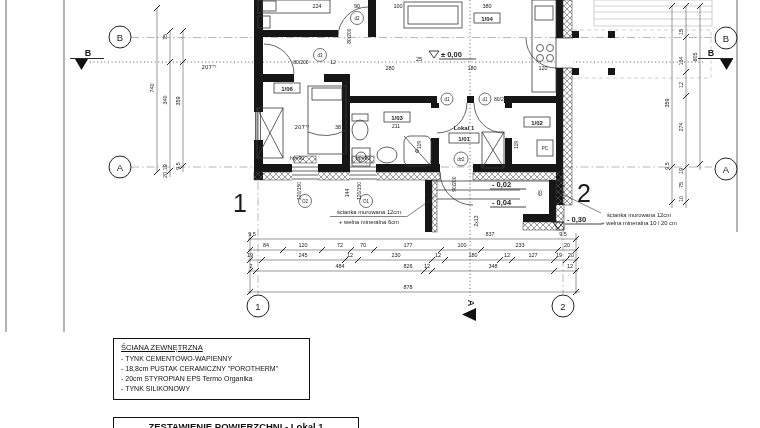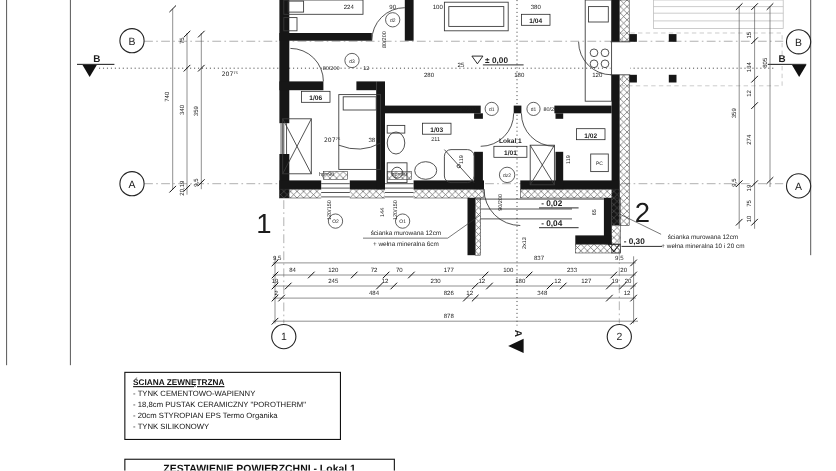--- a/index.html
+++ b/index.html
@@ -23,21 +23,21 @@
   .dl{stroke:#555;stroke-width:0.6;fill:none;}
   .tick{stroke:#111;stroke-width:0.9;fill:none;}
   .axl{stroke:#999;stroke-width:0.7;fill:none;stroke-dasharray:8 3 1.5 3;}
   .sec{stroke:#333;stroke-width:0.8;fill:none;stroke-dasharray:1 2.6;}
   .gray{stroke:#bdbdbd;stroke-width:0.7;fill:none;}
   .graydash{stroke:#bdbdbd;stroke-width:0.7;fill:none;stroke-dasharray:4 3;}
   .acirc{fill:#fff;stroke:#222;stroke-width:1;}
   .tagc{fill:#fff;stroke:#333;stroke-width:0.7;}
   .legend-box{position:absolute;border:1.3px solid #111;background:#fff;box-sizing:border-box;
               padding:4px 7px;font-size:7px;line-height:10px;color:#111;}
-  .legend-title{font-size:7.5px;font-weight:bold;text-decoration:underline;margin-bottom:1px;}
+  .legend-title{font-size:7.5px;font-weight:normal;text-decoration:underline;margin-bottom:1px;}
   .table-box{position:absolute;border:1.3px solid #111;background:#fff;box-sizing:border-box;
              text-align:center;font-size:9.5px;font-weight:bold;color:#111;padding-top:3px;}
 </style>
 </head>
 <body>
 
 <div class="sheet">
 <svg width="760" height="428" viewBox="0 0 760 428">
   <defs>
     <pattern id="xh" width="6" height="6" patternUnits="userSpaceOnUse">

